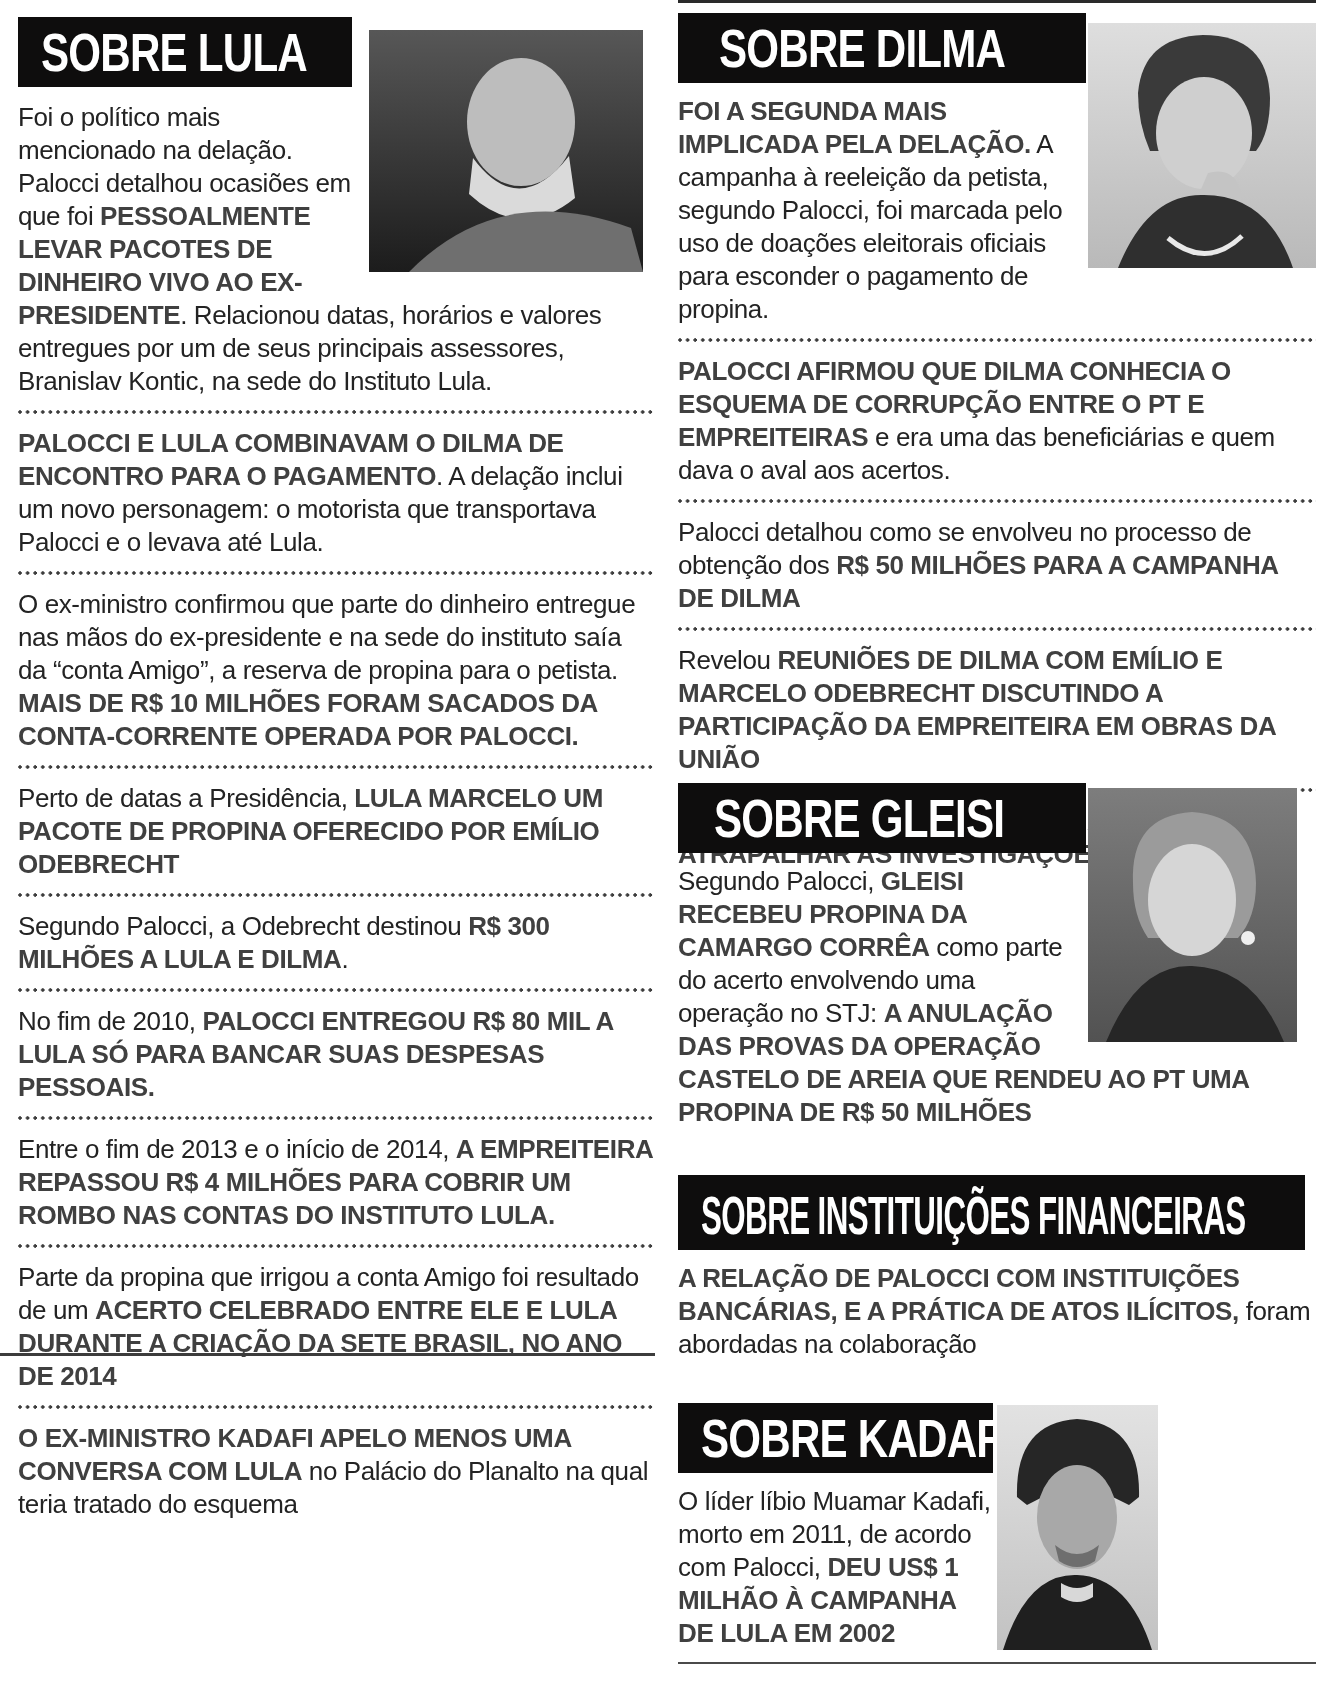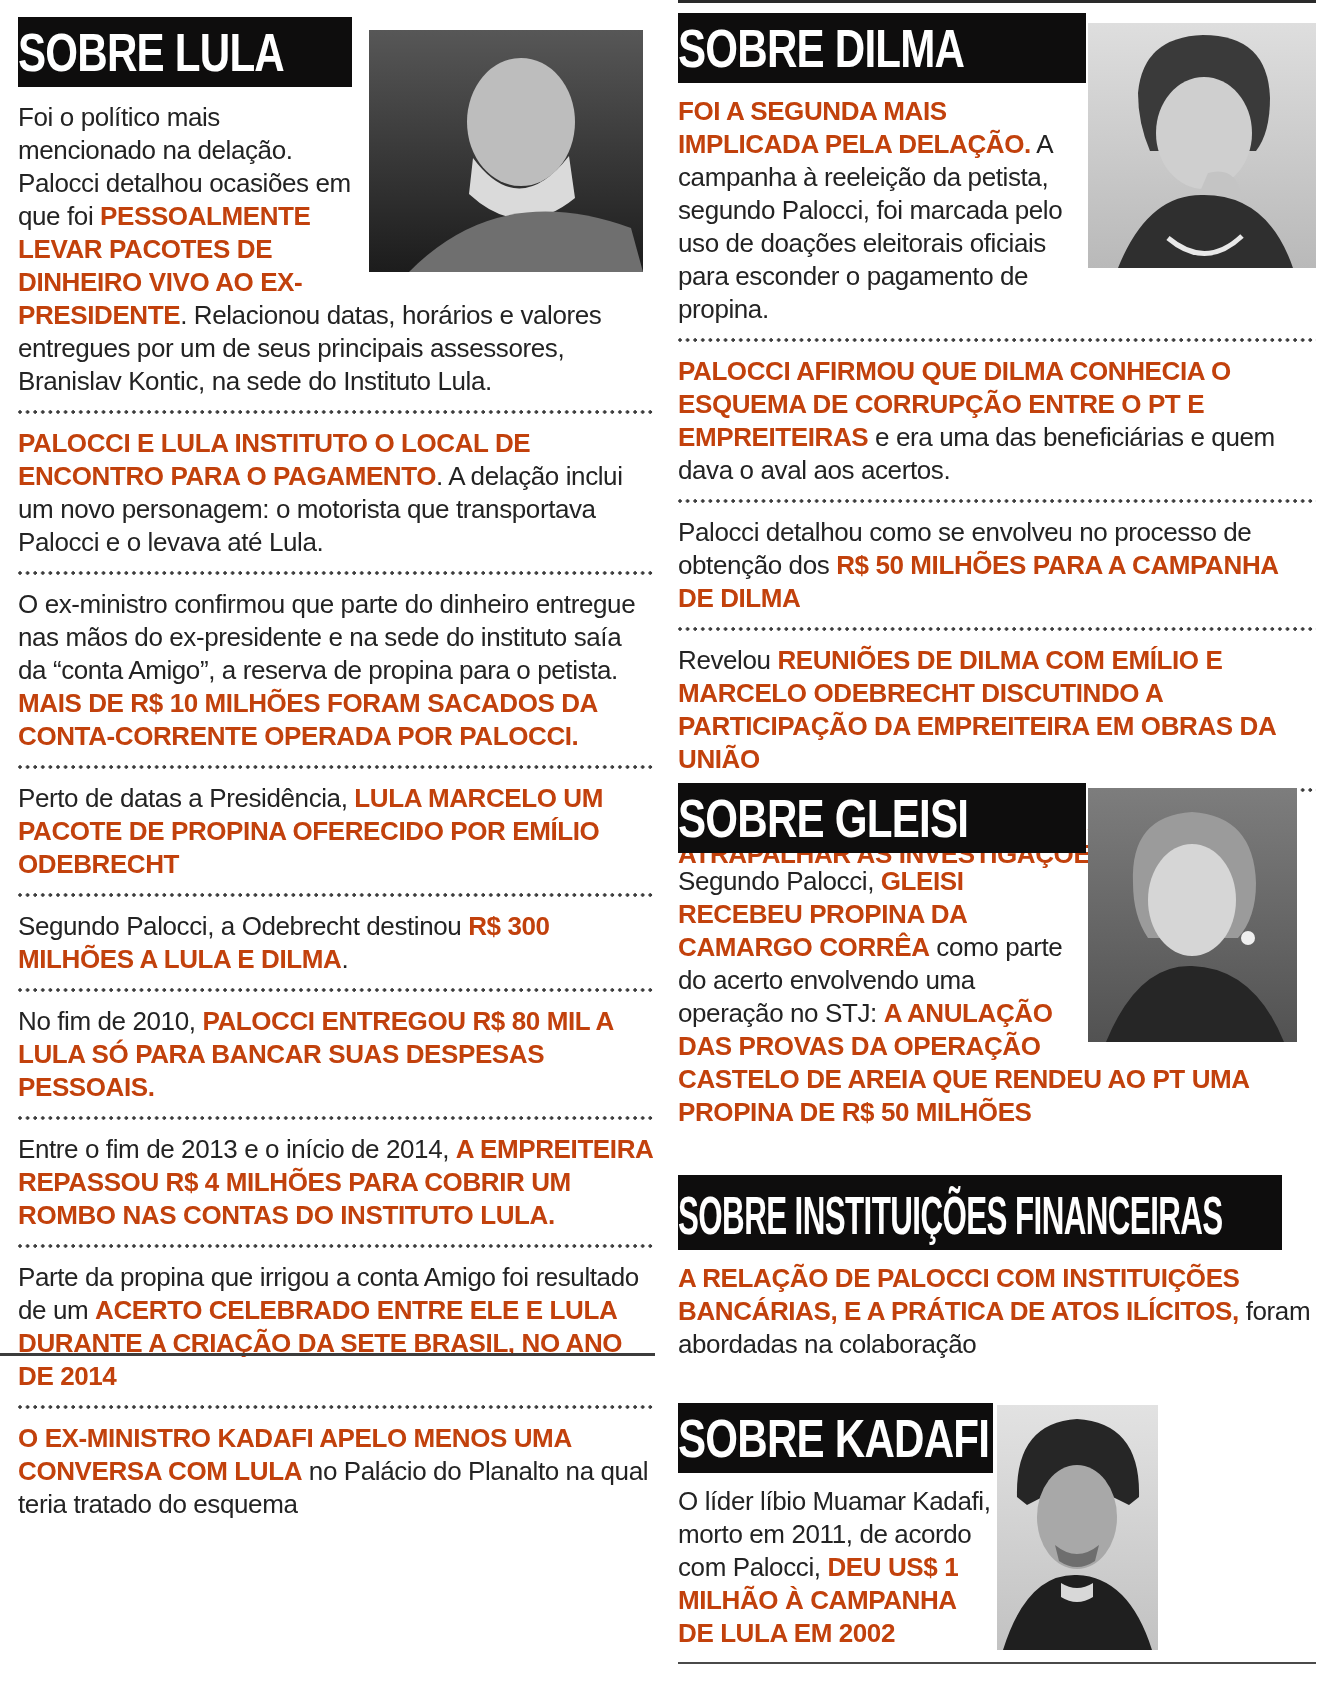--- a/index.html
+++ b/index.html
@@ -6,29 +6,29 @@
   .page{position:relative;width:1330px;height:1682px;background:#fff;overflow:hidden;
         font-family:"Liberation Sans",sans-serif;}
   .col-left{position:absolute;left:18px;top:17px;width:637px;}
   .col-right{position:absolute;left:678px;top:0;width:638px;}
   .sec{position:absolute;left:0;width:638px;}
   .sec-dilma{top:0;}
   .sec-gleisi{top:783px;}
   .sec-fin{top:1175px;}
   .sec-kadafi{top:1403px;}
   .topline{height:3px;background:#2a2a2a;margin-bottom:10px;}
-  .banner{background:#0e0d0d;height:70px;overflow:hidden;padding-left:0;}
+  .banner{background:#0e0d0d;height:70px;overflow:hidden;padding-left:23px;text-align:right;}
   .banner-tall{height:75px;}
   .bt{display:inline-block;color:#ffffff;font-weight:700;font-size:54px;line-height:70px;
       letter-spacing:-1px;white-space:nowrap;transform:scaleX(0.78);transform-origin:0 50%;}
   .banner-tall .bt{line-height:80px;transform:scaleX(0.58);}
   .para{margin:0;font-size:26px;line-height:33px;letter-spacing:-0.4px;color:#232323;}
   .mt{margin-top:14px;}
   .mt-sm{margin-top:12px;}
-  .hl{color:#c2410c;font-weight:700;}
+  .hl{color:#404040;font-weight:700;}
   .dots{clear:both;height:4px;margin:12px 0 13px;
         background-image:radial-gradient(circle at 2px 2px,#3c3c3c 1.5px,transparent 1.9px);
         background-size:7.6px 4px;background-repeat:repeat-x;}
   .ph{float:right;}
   .ph svg{display:block;width:100%;height:100%;}
   .ph-lula{width:274px;height:242px;margin:13px 12px 16px 17px;}
   .ph-dilma{width:228px;height:245px;margin:10px 0 14px 2px;}
   .ph-gleisi{width:209px;height:254px;margin:5px 19px 14px 2px;}
   .ph-kadafi{width:161px;height:245px;margin:2px 158px 14px 4px;}
   .lt-endline{position:absolute;left:0;top:1353px;width:655px;height:3px;background:#3c3c3c;}
@@ -52,21 +52,21 @@
         <ellipse cx="152" cy="92" rx="54" ry="64" fill="#bdbdbd"></ellipse>
         <path d="M104,128 Q150,190 200,126 L206,168 Q152,212 100,164 Z" fill="#dadada"></path>
         <path d="M40,242 Q130,150 262,198 L274,242 Z" fill="#6f6f6f"></path>
       </svg>
     </div>
     <div class="banner">
       <span class="bt">SOBRE LULA</span>
     </div>
     <p class="para mt"><span class="tx">Foi o político mais mencionado na delação. Palocci detalhou ocasiões em que foi </span><span class="hl">PESSOALMENTE LEVAR PACOTES DE DINHEIRO VIVO AO EX-PRESIDENTE</span><span class="tx">. Relacionou datas, horários e valores entregues por um de seus principais assessores, Branislav Kontic, na sede do Instituto Lula.</span></p>
     <div class="dots"></div>
-    <p class="para"><span class="hl">PALOCCI E LULA INSTITUTO O LOCAL DE ENCONTRO PARA O PAGAMENTO</span><span class="tx">. A delação inclui um novo personagem: o motorista que transportava Palocci e o levava até Lula.</span></p>
+    <p class="para"><span class="hl">PALOCCI E LULA COMBINAVAM O DILMA DE ENCONTRO PARA O PAGAMENTO</span><span class="tx">. A delação inclui um novo personagem: o motorista que transportava Palocci e o levava até Lula.</span></p>
     <div class="dots"></div>
     <p class="para"><span class="tx">O ex-ministro confirmou que parte do dinheiro entregue nas mãos do ex-presidente e na sede do instituto saía da “conta Amigo”, a reserva de propina para o petista. </span><span class="hl">MAIS DE R$ 10 MILHÕES FORAM SACADOS DA CONTA-CORRENTE OPERADA POR PALOCCI.</span></p>
     <div class="dots"></div>
     <p class="para"><span class="tx">Perto de datas a Presidência, </span><span class="hl">LULA MARCELO UM PACOTE DE PROPINA OFERECIDO POR EMÍLIO ODEBRECHT</span></p>
     <div class="dots"></div>
     <p class="para"><span class="tx">Segundo Palocci, a Odebrecht destinou </span><span class="hl">R$ 300 MILHÕES A LULA E DILMA</span><span class="tx">.</span></p>
     <div class="dots"></div>
     <p class="para"><span class="tx">No fim de 2010, </span><span class="hl">PALOCCI ENTREGOU R$ 80 MIL A LULA SÓ PARA BANCAR SUAS DESPESAS PESSOAIS.</span></p>
     <div class="dots"></div>
     <p class="para"><span class="tx">Entre o fim de 2013 e o início de 2014, </span><span class="hl">A EMPREITEIRA REPASSOU R$ 4 MILHÕES PARA COBRIR UM ROMBO NAS CONTAS DO INSTITUTO LULA.</span></p>

